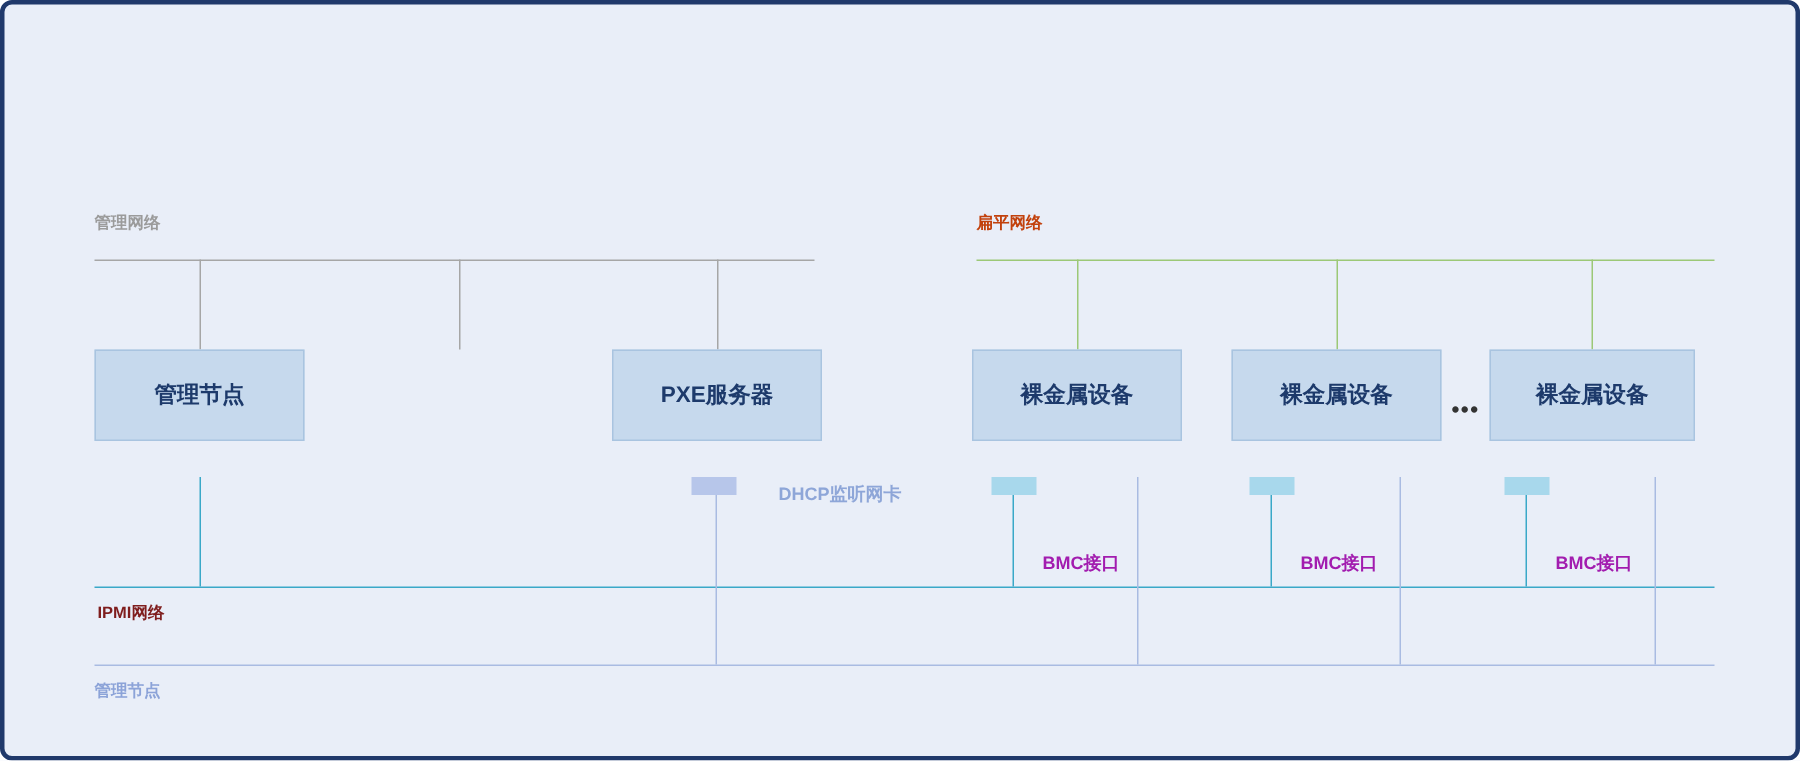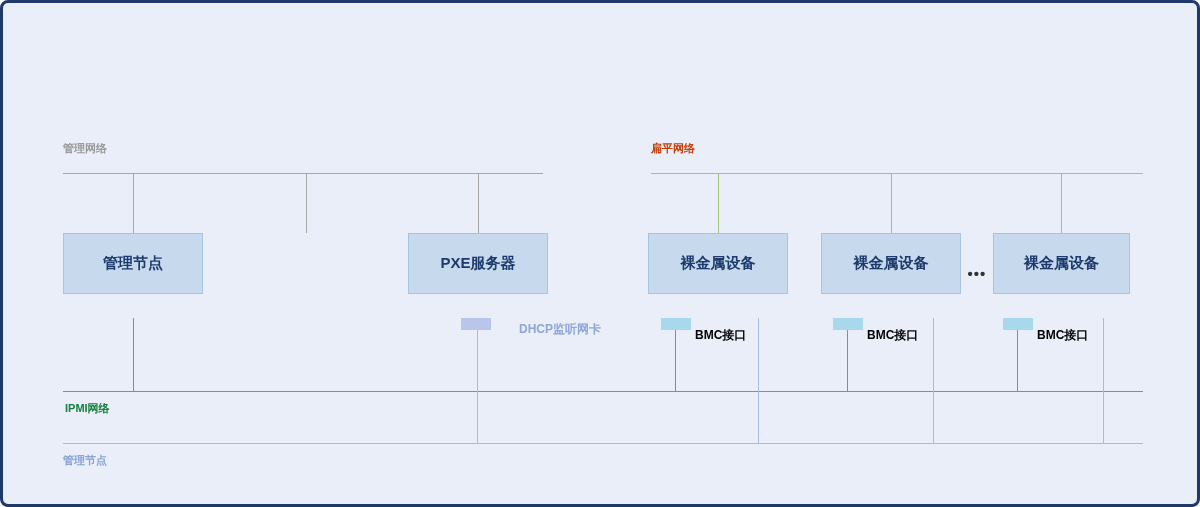--- a/index.html
+++ b/index.html
@@ -25,21 +25,21 @@
     letter-spacing: 1px;
   }
   .net-label {
     position: absolute;
     font-size: 11px;
     font-weight: bold;
     white-space: nowrap;
   }
   .lbl-mgmt   { left: 60px;  top: 138px; color: #9b9b9b; }
   .lbl-flat   { left: 648px; top: 138px; color: #c2410c; }
-  .lbl-ipmi   { left: 62px;  top: 398px; color: #15803d; }
+  .lbl-ipmi   { left: 62px;  top: 398px; color: #7f1d1d; }
   .lbl-deploy { left: 60px;  top: 450px; color: #8ca3d8; }
 
   .hline { position: absolute; height: 1px; }
   .line-mgmt   { left: 60px;  top: 170px; width: 480px;  background: #a6a6a6; }
   .line-flat   { left: 648px; top: 170px; width: 492px;  background: #9cc877; }
   .line-ipmi   { left: 60px;  top: 388px; width: 1080px; background: #3aa8c8; }
   .line-deploy { left: 60px;  top: 440px; width: 1080px; background: #a9bbe2; }
 
   .vline { position: absolute; width: 1px; }
   .v-gray   { background: #a6a6a6; }
@@ -80,21 +80,21 @@
   }
   .port-dhcp { background: #b7c6ea; }
   .port-bmc  { background: #a8d8ec; }
   .port-label {
     position: absolute;
     font-size: 12px;
     font-weight: bold;
     white-space: nowrap;
   }
   .plbl-dhcp { color: #8ea6d8; }
-  .plbl-bmc  { color: #000000; }
+  .plbl-bmc  { color: #a21caf; margin-top: 40px; }
 </style>
 </head>
 <body>
 
 <div class="canvas">
 
 
   <div class="net-label lbl-mgmt">管理网络</div>
   <div class="net-label lbl-flat">扁平网络</div>
   <div class="net-label lbl-ipmi">IPMI网络</div>

